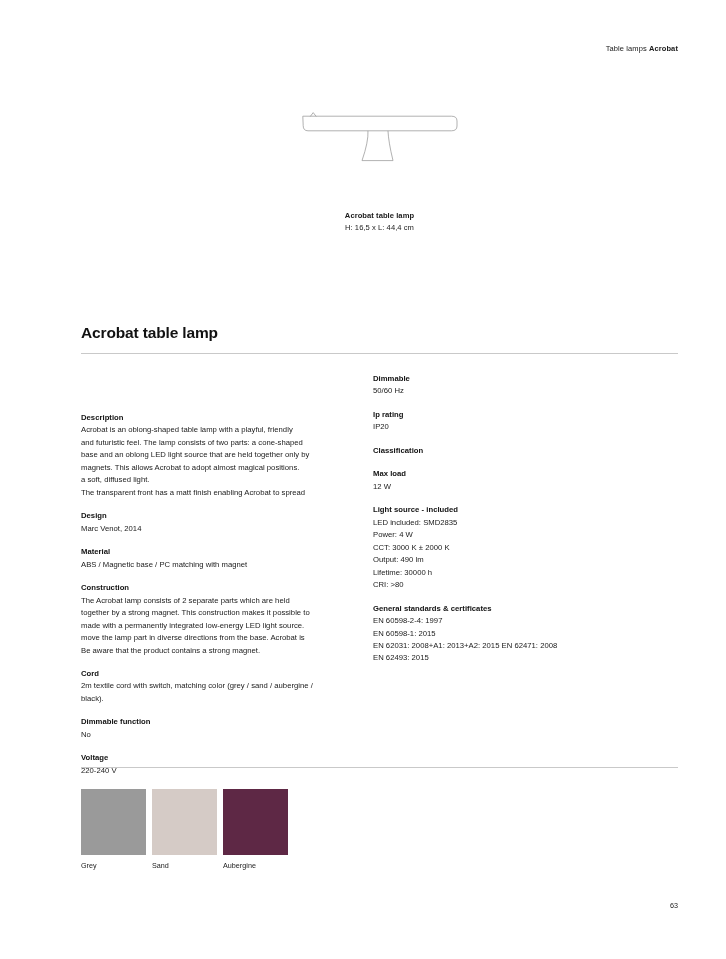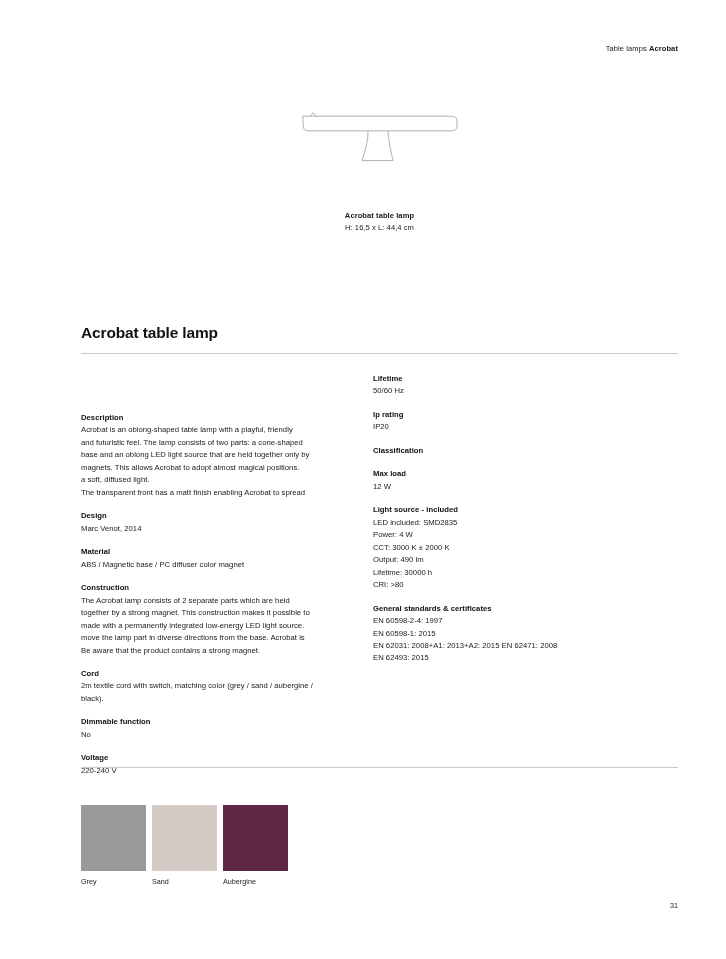--- a/index.html
+++ b/index.html
@@ -108,21 +108,21 @@
   
   .swatches{
     position:absolute;
     left:81px;
     top:789px;
     width:300px;
     height:85px;
   }
   .swatch{
     position:absolute;
-    top:16px;
+    top:0;
     width:43px;
     height:66px;
   }
   .swatch-chip{
     width:65px;height:66px;
     display:block;
   }
   .swatch-name{
     position:absolute;
     top:72px;left:0;
@@ -198,21 +198,21 @@
         </div>
         <div class="spec">
           <div class="spec-label">Design</div>
           <div class="spec-value">
             <span class="line">Marc Venot, 2014</span>
           </div>
         </div>
         <div class="spec">
           <div class="spec-label">Material</div>
           <div class="spec-value">
-            <span class="line">ABS / Magnetic base / PC diffuser color magnet</span>
+            <span class="line">ABS / Magnetic base / PC matching with magnet</span>
           </div>
         </div>
         <div class="spec">
           <div class="spec-label">Construction</div>
           <div class="spec-value">
             <span class="line">The Acrobat lamp consists of 2 separate parts which are held</span>
             <span class="line">together by a strong magnet. This construction makes it possible to</span>
             <span class="line">made with a permanently integrated low-energy LED light source.</span>
             <span class="line">move the lamp part in diverse directions  from the base. Acrobat is</span>
             <span class="line">Be aware that the product contains a strong magnet.</span>
@@ -233,21 +233,21 @@
         </div>
         <div class="spec">
           <div class="spec-label">Voltage</div>
           <div class="spec-value">
             <span class="line">220-240 V</span>
           </div>
         </div>
       </div>
     <div class="col col-right">
         <div class="spec">
-          <div class="spec-label">Lifetime</div>
+          <div class="spec-label">Dimmable</div>
           <div class="spec-value">
             <span class="line">50/60 Hz</span>
           </div>
         </div>
         <div class="spec">
           <div class="spec-label">Ip rating</div>
           <div class="spec-value">
             <span class="line">IP20</span>
           </div>
         </div>
@@ -291,15 +291,15 @@
       <div class="swatch" style="left: 71px;">
         <span class="swatch-chip" style="background: rgb(213, 203, 198);"></span>
         <span class="swatch-name">Sand</span>
       </div>
       <div class="swatch" style="left: 142px; text-align: right;">
         <span class="swatch-chip" style="background: rgb(94, 40, 69);"></span>
         <span class="swatch-name">Aubergine</span>
       </div>
     </div>
 
-  <div class="page-number">31</div>
+  <div class="page-number">63</div>
 
 </div>
 
 </body></html>

